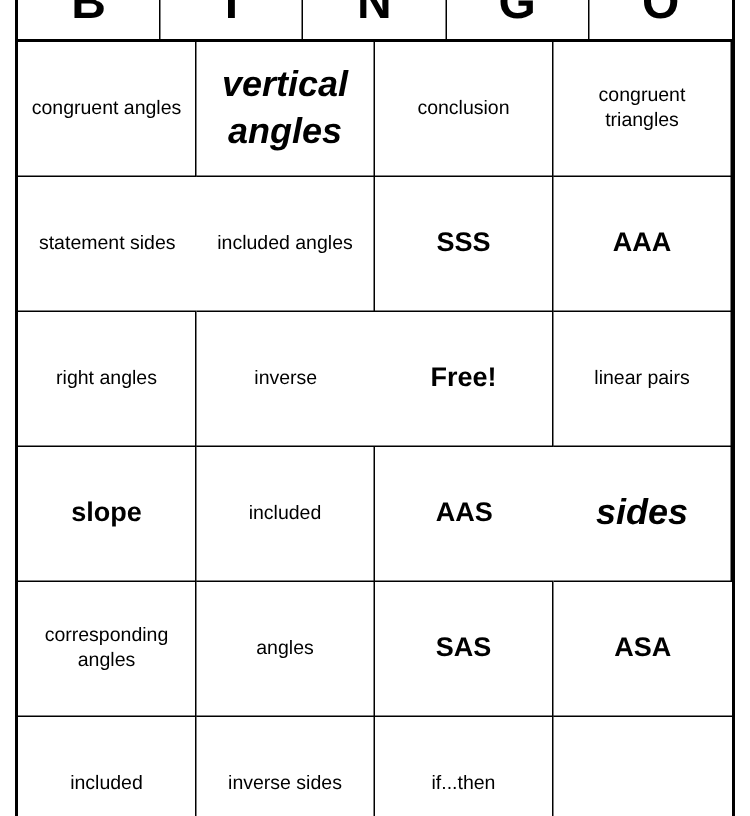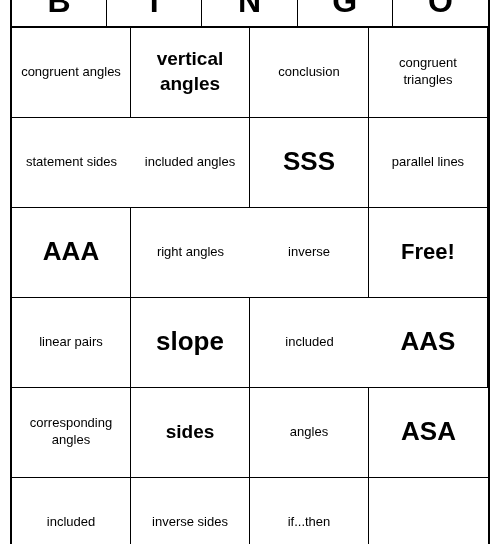--- a/index.html
+++ b/index.html
@@ -63,31 +63,32 @@
 
     .bingo-cell:nth-child(5n) {
       border-right: none;
     }
 
     .bingo-cell:nth-child(n+21) {
       border-bottom: none;
     }
 
     .bingo-cell.large-text {
-      font-size: 26px;
+      font-size: 18px;
       font-weight: bold;
     }
 
     .bingo-cell.medium-text {
-      font-size: 19px;
+      font-size: 24px;
       font-weight: bold;
+      font-style: italic;
     }
 
     .bingo-cell.free {
-      font-size: 22px;
+      font-size: 18px;
       font-weight: bold;
     }
   </style>
 </head>
 <body>
 
 <div class="bingo-card">
   <div class="bingo-header">
   <div class="bingo-header-cell">B</div>
       <div class="bingo-header-cell">I</div>
@@ -96,30 +97,30 @@
       <div class="bingo-header-cell">O</div>
     </div>
   <div class="bingo-grid">
   <div class="bingo-cell">congruent angles</div>
       <div class="bingo-cell medium-text">vertical angles</div>
       <div class="bingo-cell">conclusion</div>
       <div class="bingo-cell">congruent triangles</div>
       <div class="bingo-cell">statement sides</div>
       <div class="bingo-cell">included angles</div>
       <div class="bingo-cell large-text">SSS</div>
-      <div class="bingo-cell">parallel lines</div>
       <div class="bingo-cell large-text">AAA</div>
       <div class="bingo-cell">right angles</div>
       <div class="bingo-cell">inverse</div>
       <div class="bingo-cell free">Free!</div>
       <div class="bingo-cell">linear pairs</div>
       <div class="bingo-cell large-text">slope</div>
       <div class="bingo-cell">included</div>
       <div class="bingo-cell large-text">AAS</div>
+      <div class="bingo-cell medium-text">sides</div>
       <div class="bingo-cell">corresponding angles</div>
-      <div class="bingo-cell medium-text">sides</div>
       <div class="bingo-cell">angles</div>
+      <div class="bingo-cell large-text">SAS</div>
       <div class="bingo-cell large-text">ASA</div>
       <div class="bingo-cell">included</div>
       <div class="bingo-cell">inverse sides</div>
       <div class="bingo-cell">if...then</div>
     </div>
 </div>
 
 </body></html>

